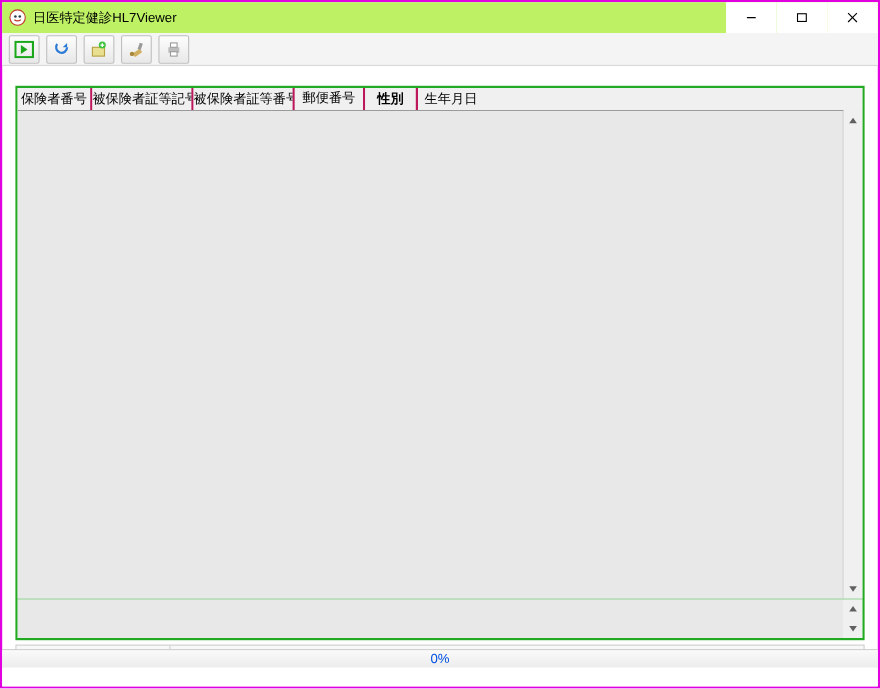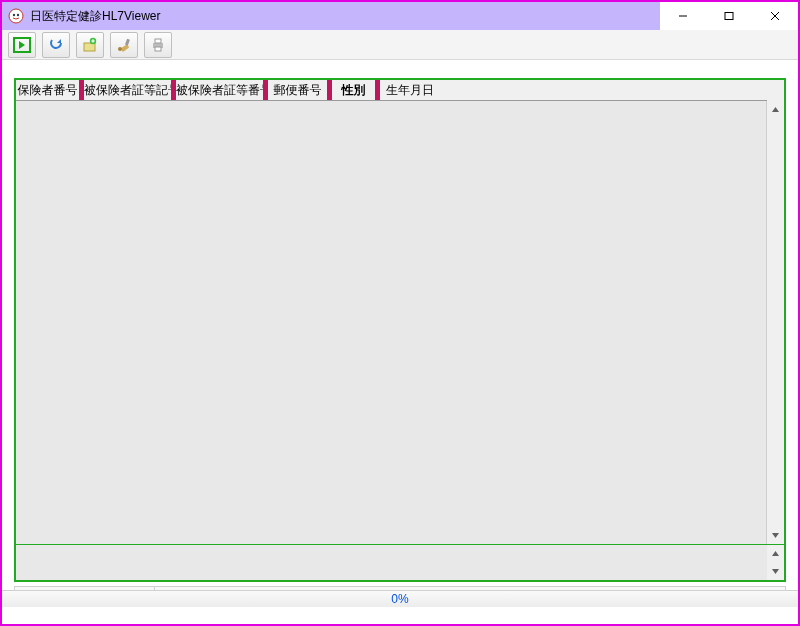--- a/index.html
+++ b/index.html
@@ -16,21 +16,21 @@
       border: 2px solid #e000e0;
       position: relative;
       background: #fff;
     }
     
     .titlebar {
       height: 28px;
       display: flex;
       align-items: center;
       padding: 0 0 0 6px;
-      background: #c4b5fd;
+      background: #bef264;
       color: #000;
     }
     .app-icon {
       width: 16px; height: 16px;
       margin-right: 6px;
       display: flex; align-items: center; justify-content: center;
     }
     .app-icon svg { display: block; }
     .titlebar-title { flex: 1; font-size: 12px; }
     .winbtn {
@@ -79,21 +79,21 @@
     .grid-header {
       flex: 1;
       display: flex;
       border-bottom: 1px solid #9a9a9a;
     }
     .gh-cell {
       height: 20px;
       line-height: 20px;
       text-align: center;
       font-size: 12px;
-      border-right: 5px solid #be185d;
+      border-right: 2px solid #be185d;
       background: #f0f0f0;
       overflow: hidden;
       white-space: nowrap;
     }
     .gh-cell:last-child { border-right: none; text-align: center; }
     .grid-body-wrap {
       flex: 1;
       display: flex;
       background: #e8e8e8;
       position: relative;
@@ -145,21 +145,21 @@
     }
     .status-bottom {
       height: 17px;
       background: #fff;
     }
     
     .c1 { width: 68px; }
     .c2 { width: 108px; }
     .c3 { width: 92px; font-family: Liberation Serif, serif; }
     .c4 { width: 92px; }
-    .c5 { width: 64px; }
+    .c5 { width: 64px; font-family: Liberation Mono, monospace; }
     .c6 { flex: 1; }
     .c7 { width: 48px; font-weight: bold; }
     .c8 { width: 60px; }
     .hscroll-corner { width: 17px; background: #f0f0f0; }
   </style>
 </head>
 <body>
 
 <div class="frame">
 

